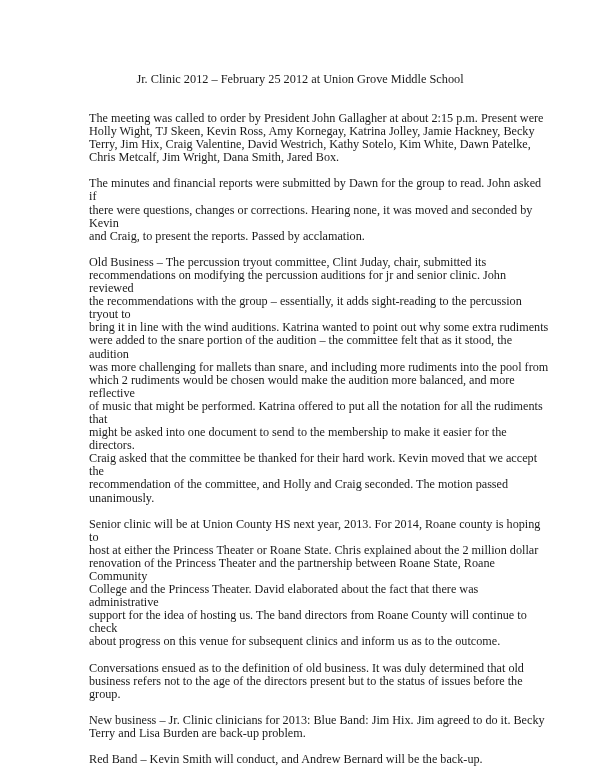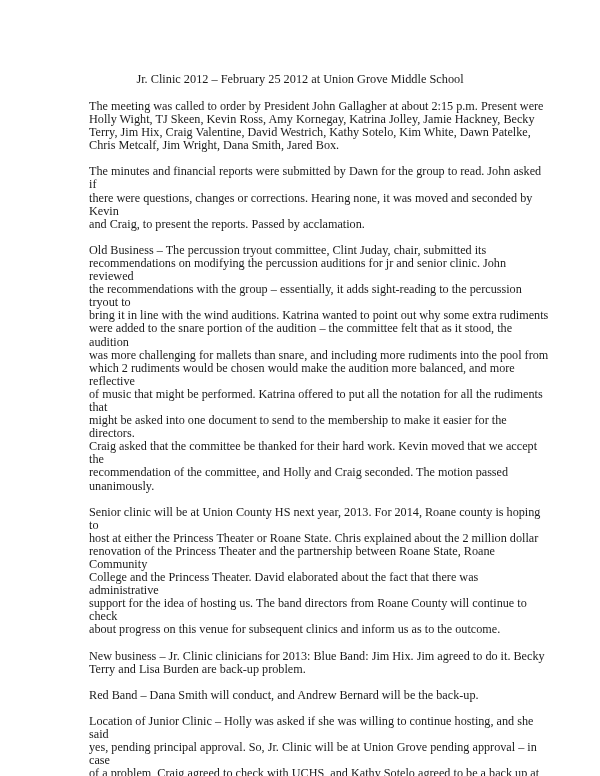--- a/index.html
+++ b/index.html
@@ -36,21 +36,21 @@
     }
     .body {
       position: absolute;
       left: 89px;
       top: 100px;
       width: 460px;
     }
     .para {
       font-size: 12.2px;
       line-height: 13.1px;
-      margin: 0 0 13px 0;
+      margin: 12px 0 13px 0;
       white-space: pre-line;
     }
   </style>
 </head>
 <body>
 
 <div class="page">
   <h1 class="title">Jr. Clinic 2012 – February 25 2012 at Union Grove Middle School</h1>
   <div class="body">
     <p class="para">The meeting was called to order by President John Gallagher at about 2:15 p.m.  Present were
@@ -71,22 +71,24 @@
 might be asked  into one document to send to the membership to make it easier for the directors.
 Craig asked that the committee be thanked for their hard work.  Kevin moved that we accept the
 recommendation of the committee, and Holly and Craig seconded.  The motion passed
 unanimously.</p>
     <p class="para">Senior clinic will be at Union County HS next year, 2013.  For 2014, Roane county is hoping to
 host at either the Princess Theater or Roane State.  Chris explained about the 2 million dollar
 renovation of the Princess Theater and the partnership between Roane State, Roane Community
 College and the Princess Theater.  David elaborated about the fact that there was administrative
 support for the idea of hosting us. The band directors from Roane County will continue to check
 about progress on this venue for subsequent clinics and inform us as to the outcome.</p>
+    <p class="para">Conversations ensued as to the definition of old business.  It was duly determined that old
+business refers not to the age of the directors present but to the status of issues before the group.</p>
     <p class="para">New business – Jr. Clinic clinicians for 2013:    Blue Band:  Jim Hix.  Jim agreed to do it.  Becky
 Terry and Lisa Burden are back-up problem.</p>
-    <p class="para">Red Band – Dana Smith will conduct, and  Andrew Bernard will be the back-up.</p>
+    <p class="para">Red Band – Kevin Smith will conduct, and  Andrew Bernard will be the back-up.</p>
     <p class="para">Location of Junior Clinic – Holly was asked if she was willing to continue hosting, and she said
 yes, pending principal approval.  So, Jr. Clinic will be at Union Grove pending approval – in case
 of a problem, Craig agreed to check with UCHS, and Kathy Sotelo agreed to be a back up at
 Cocke County.</p>
 
   </div>
 </div>
 
 </body></html>

